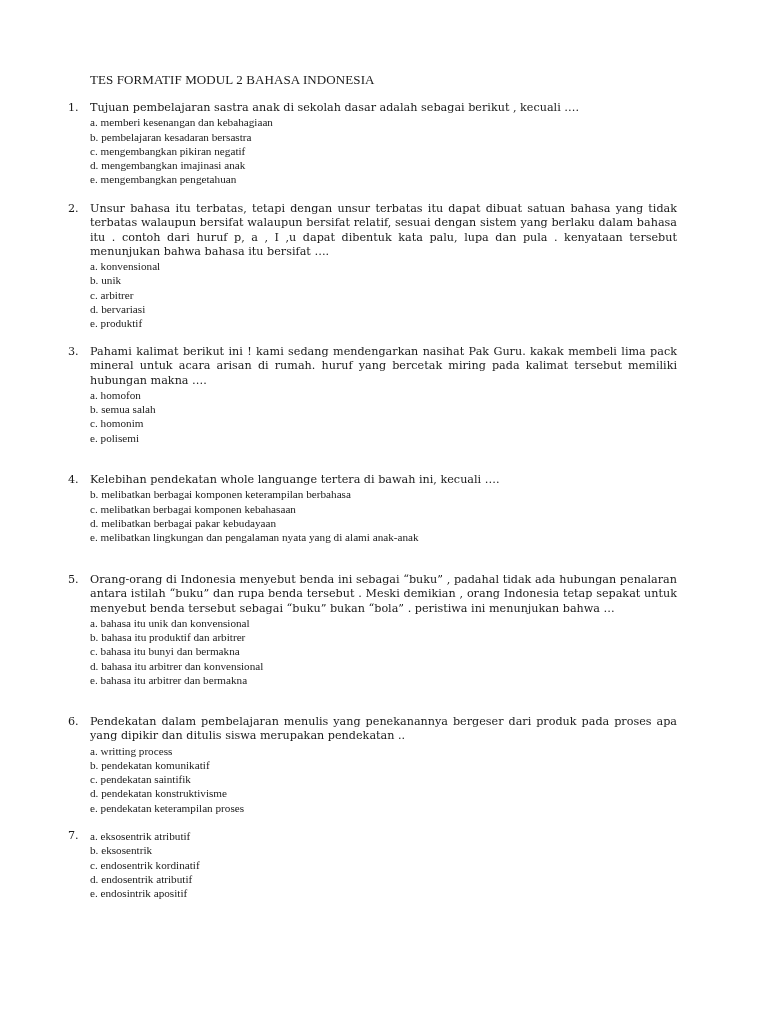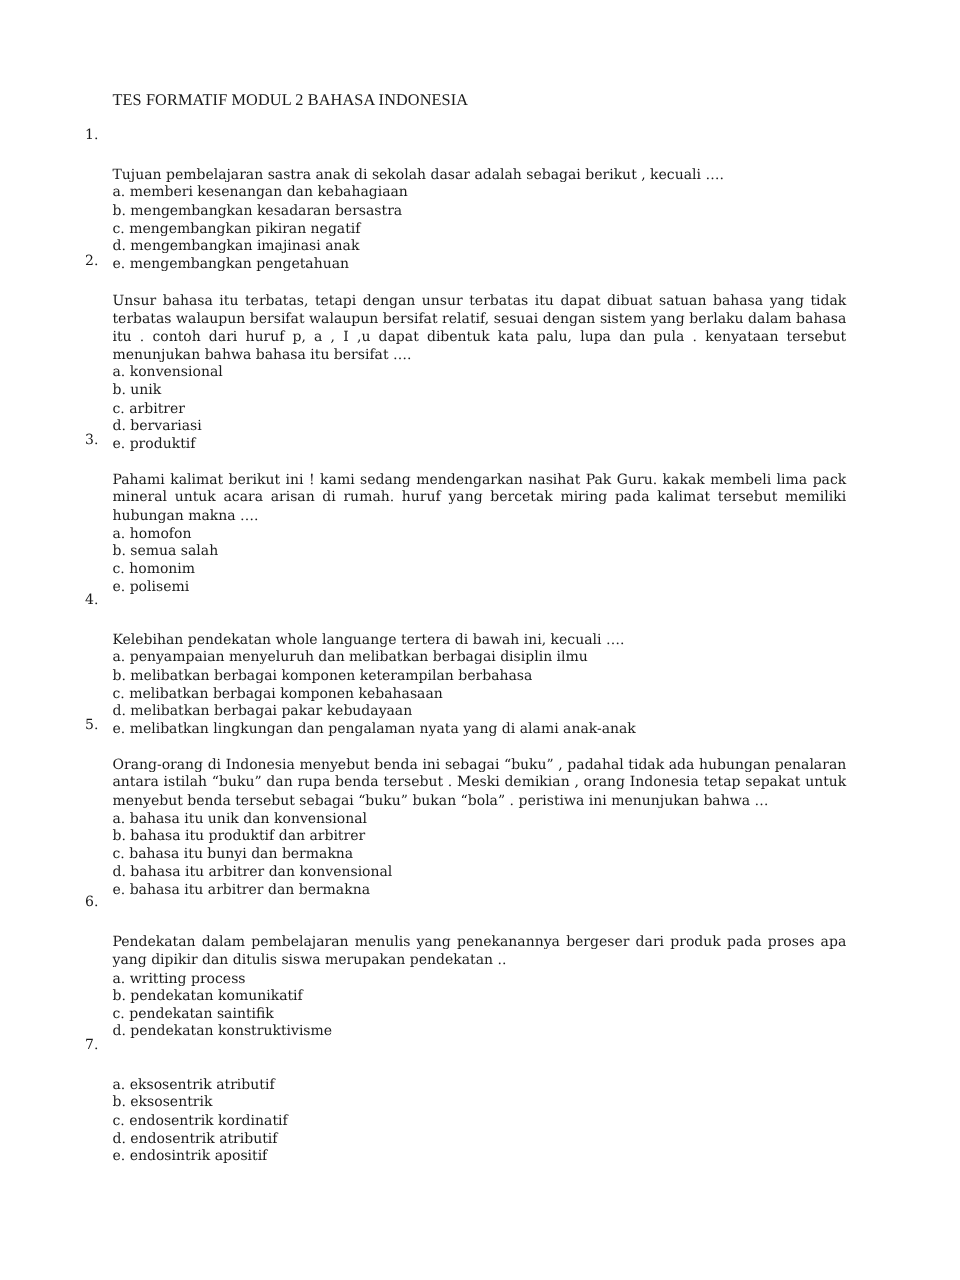--- a/index.html
+++ b/index.html
@@ -13,36 +13,36 @@
   }
   .title {
     position: absolute; left: 90px; top: 73px;
     font-family: "Liberation Serif", "DejaVu Serif", serif;
     font-size: 13px; letter-spacing: 0.1px;
   }
   .q {
     position: absolute; left: 68px; width: 609px;
   }
   .q-num { position: absolute; left: 0; top: 0; width: 22px; }
-  .q-body { margin-left: 22px; margin-top: 32px; }
+  .q-body { margin-left: 22px; }
   .q-text { text-align: justify; }
-  .opt { white-space: nowrap; }
+  .opt { white-space: nowrap; font-family: Liberation Serif, serif; }
 </style>
 </head>
 <body>
 
 <div class="page">
   <div class="title">TES FORMATIF MODUL 2  BAHASA INDONESIA</div>
 
   <div class="q" style="top:101px;">
     <div class="q-num">1.</div>
     <div class="q-body">
       <div class="q-text">Tujuan pembelajaran sastra anak di sekolah dasar adalah sebagai berikut , kecuali ….</div>
       <div class="opt">a.  memberi kesenangan dan kebahagiaan</div>
-      <div class="opt">b. mengembangkan kesadaran bersastra</div>
+      <div class="opt">b. pembelajaran kesadaran bersastra</div>
       <div class="opt">c. mengembangkan pikiran negatif</div>
       <div class="opt">d. mengembangkan imajinasi anak</div>
       <div class="opt">e. mengembangkan pengetahuan</div>
     </div>
   </div>
 
   <div class="q" style="top:202px;">
     <div class="q-num">2.</div>
     <div class="q-body">
       <div class="q-text">Unsur bahasa itu terbatas, tetapi dengan unsur terbatas itu dapat dibuat satuan bahasa yang tidak terbatas walaupun bersifat walaupun bersifat relatif, sesuai dengan sistem yang berlaku dalam bahasa itu . contoh dari huruf p, a , I ,u dapat dibentuk kata palu, lupa dan pula . kenyataan tersebut menunjukan bahwa bahasa itu bersifat ….</div>
@@ -62,21 +62,20 @@
       <div class="opt">b. semua salah</div>
       <div class="opt">c. homonim</div>
       <div class="opt">e.  polisemi</div>
     </div>
   </div>
 
   <div class="q" style="top:473px;">
     <div class="q-num">4.</div>
     <div class="q-body">
       <div class="q-text">Kelebihan pendekatan whole languange tertera di bawah ini, kecuali ….</div>
-      <div class="opt">a. penyampaian menyeluruh dan melibatkan berbagai disiplin ilmu</div>
       <div class="opt">b. melibatkan berbagai komponen keterampilan berbahasa</div>
       <div class="opt">c. melibatkan berbagai komponen kebahasaan</div>
       <div class="opt">d. melibatkan berbagai pakar kebudayaan</div>
       <div class="opt">e. melibatkan lingkungan dan pengalaman nyata yang di alami anak-anak</div>
     </div>
   </div>
 
   <div class="q" style="top:573px;">
     <div class="q-num">5.</div>
     <div class="q-body">
@@ -90,20 +89,21 @@
   </div>
 
   <div class="q" style="top:715px;">
     <div class="q-num">6.</div>
     <div class="q-body">
       <div class="q-text">Pendekatan dalam pembelajaran menulis yang penekanannya bergeser dari produk pada proses apa yang dipikir dan ditulis siswa merupakan pendekatan ..</div>
       <div class="opt">a. writting process</div>
       <div class="opt">b. pendekatan komunikatif</div>
       <div class="opt">c. pendekatan saintifik</div>
       <div class="opt">d. pendekatan konstruktivisme</div>
+      <div class="opt">e. pendekatan keterampilan proses</div>
     </div>
   </div>
 
   <div class="q" style="top:829px;">
     <div class="q-num">7.</div>
     <div class="q-body">
       <div class="opt">a. eksosentrik atributif</div>
       <div class="opt">b. eksosentrik</div>
       <div class="opt">c. endosentrik kordinatif</div>
       <div class="opt">d. endosentrik atributif</div>

